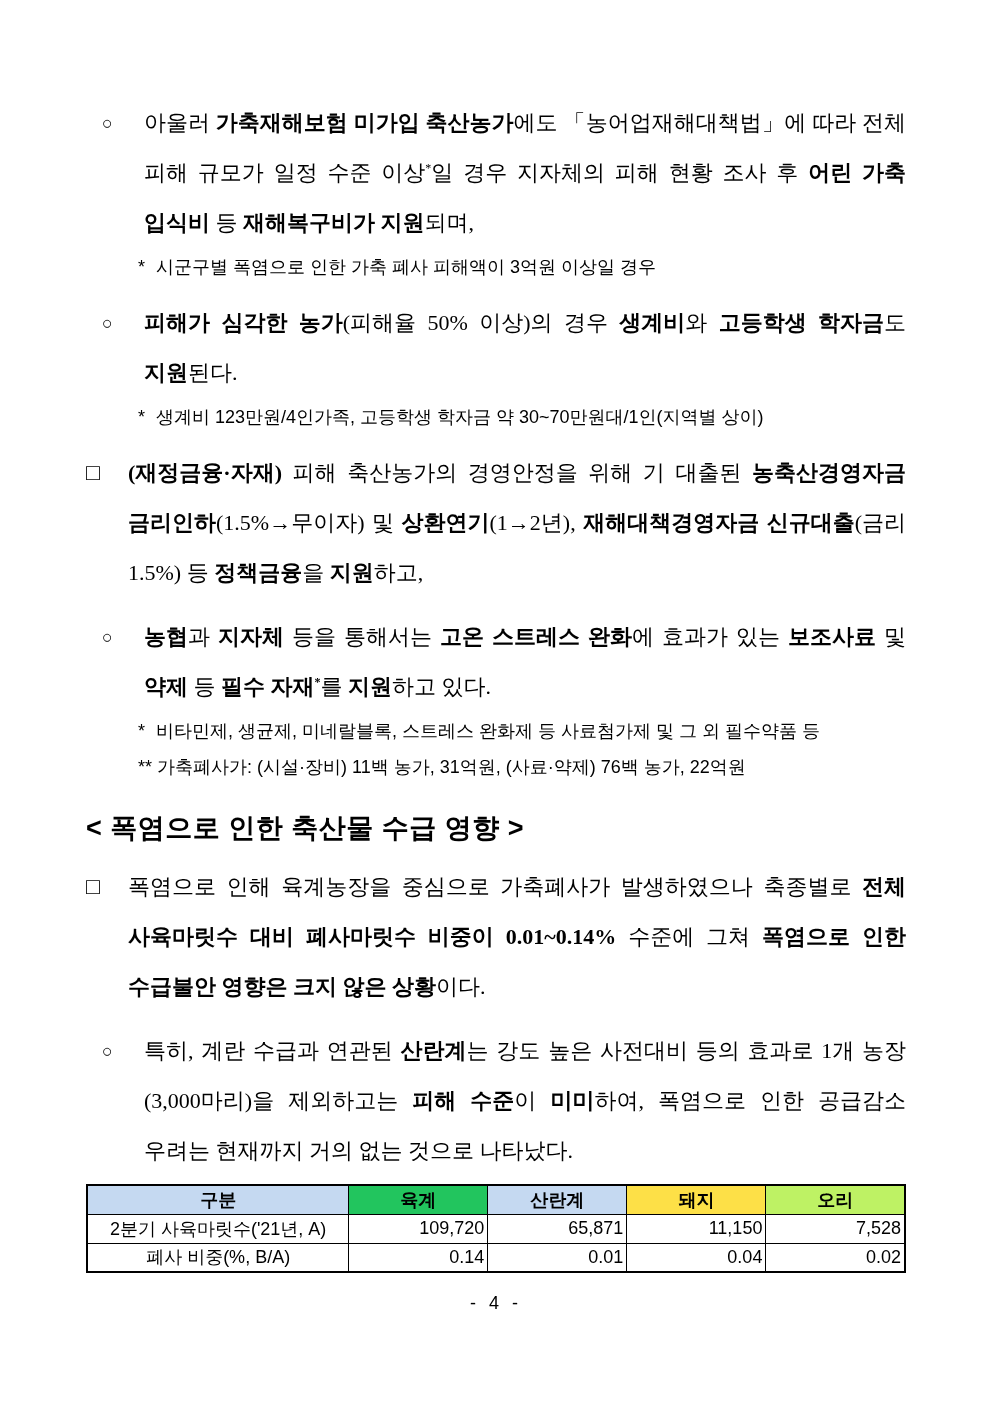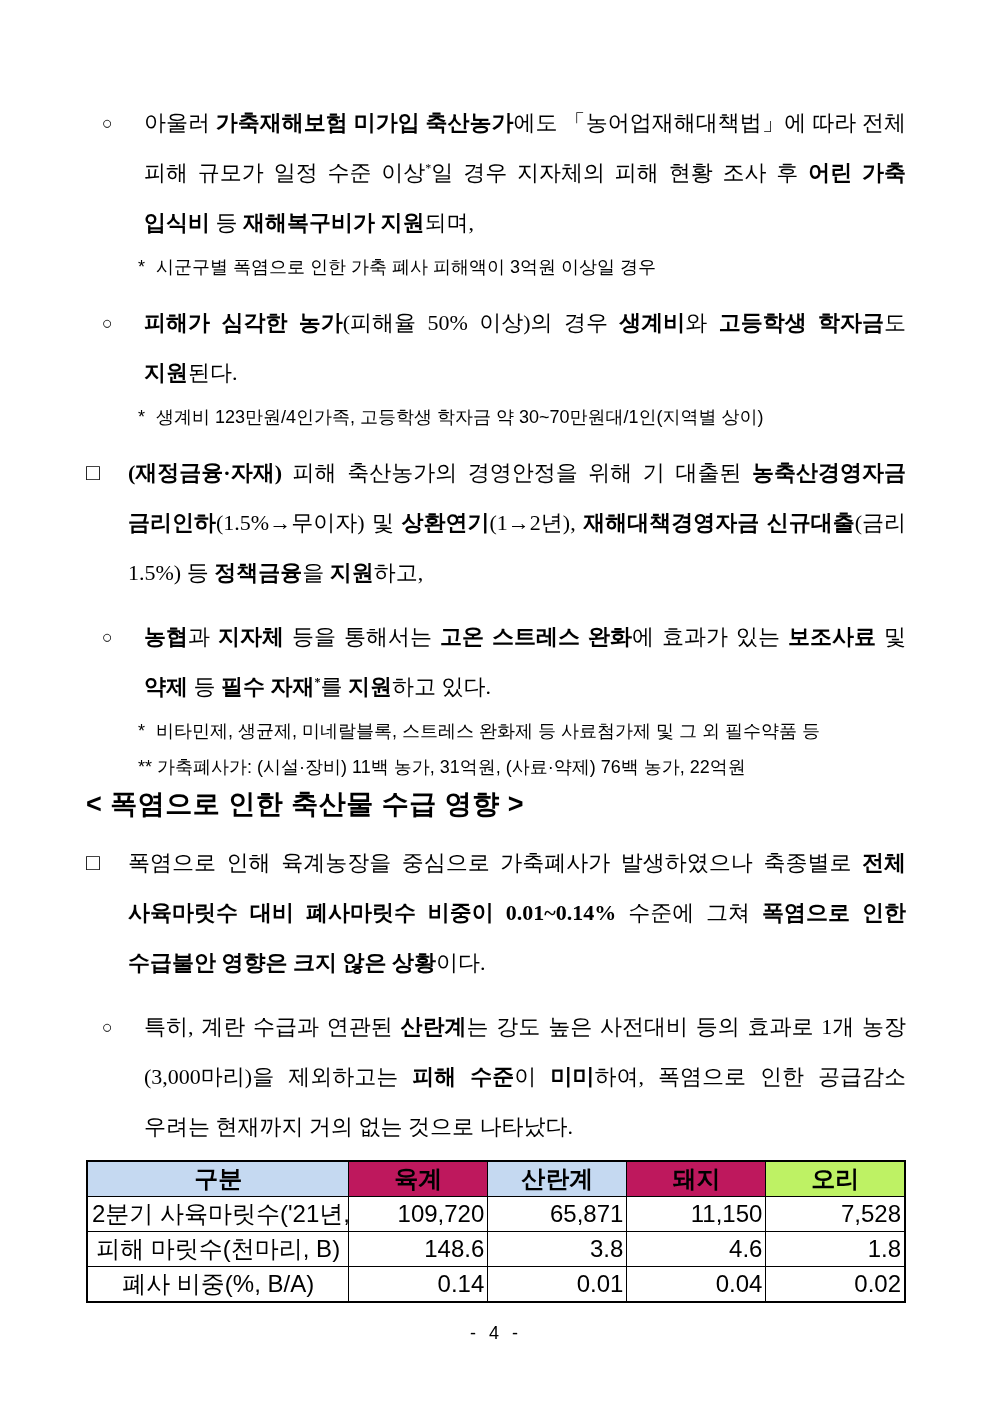--- a/index.html
+++ b/index.html
@@ -27,36 +27,37 @@
 
   .footnote {
     display: flex; padding-left: 52px; margin-top: 2px;
     font-family: "Liberation Sans", "DejaVu Sans", sans-serif;
     font-size: 18px; line-height: 34px; word-break: keep-all;
   }
   .fn-marker { flex: 0 0 auto; min-width: 18px; padding-right: 5px; }
   .fn-text { flex: 1; }
 
   .heading {
+    margin-top: 24px;
     font-family: "Liberation Sans", "DejaVu Sans", sans-serif;
     font-weight: bold; font-size: 27px; line-height: 40px;
     letter-spacing: 0.5px;
   }
 
   .caption {
     margin-top: 16px; text-align: center;
     font-family: "Liberation Sans", "DejaVu Sans", sans-serif;
     font-size: 19px; line-height: 28px;
   }
 
   table.damage {
     width: 100%; margin-top: 8px;
     border-collapse: collapse; table-layout: fixed;
     font-family: "Liberation Sans", "DejaVu Sans", sans-serif;
-    font-size: 24px;
+    font-size: 18px;
     border: 2px solid #000;
   }
   table.damage th, table.damage td {
     border: 1px solid #000; height: 29px; padding: 1px 4px;
     overflow: hidden; white-space: nowrap;
   }
   table.damage th { font-weight: bold; text-align: center; }
   table.damage td.label-cell { text-align: center; }
   table.damage td.num-cell { text-align: right; padding-right: 3px; }
   table.damage tr.row-bold td { font-weight: normal; }
@@ -130,40 +131,33 @@
       <colgroup>
         <col style="width:32%">
         <col style="width:17%">
         <col style="width:17%">
         <col style="width:17%">
         <col style="width:17%">
       </colgroup>
     <thead>
           <tr>
             <th style="background: rgb(197, 217, 241);">구분</th>
-            <th style="background: #be185d;">육계</th>
+            <th style="background: #22c55e;">육계</th>
             <th style="background: rgb(197, 217, 241);">산란계</th>
-            <th style="background: #be185d;">돼지</th>
+            <th style="background: #fde047;">돼지</th>
             <th style="background: #bef264;">오리</th>
           </tr>
         </thead>
         <tbody>
           <tr>
             <td class="label-cell">2분기 사육마릿수('21년, A)</td>
             <td class="num-cell">109,720</td>
             <td class="num-cell">65,871</td>
             <td class="num-cell">11,150</td>
             <td class="num-cell">7,528</td>
-          </tr>
-          <tr>
-            <td class="label-cell">피해 마릿수(천마리, B)</td>
-            <td class="num-cell">148.6</td>
-            <td class="num-cell">3.8</td>
-            <td class="num-cell">4.6</td>
-            <td class="num-cell">1.8</td>
           </tr>
           <tr class="row-bold">
             <td class="label-cell">폐사 비중(%, B/A)</td>
             <td class="num-cell">0.14</td>
             <td class="num-cell">0.01</td>
             <td class="num-cell">0.04</td>
             <td class="num-cell">0.02</td>
           </tr>
         </tbody>
       </table>

